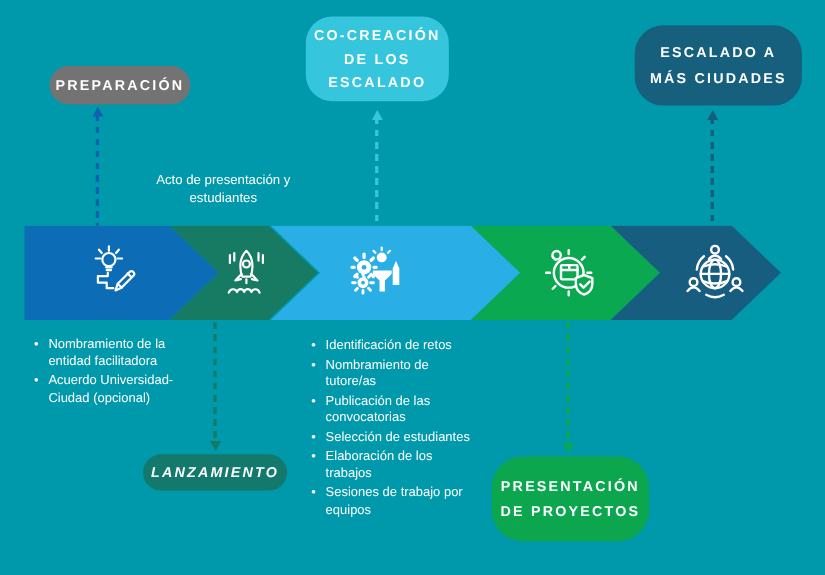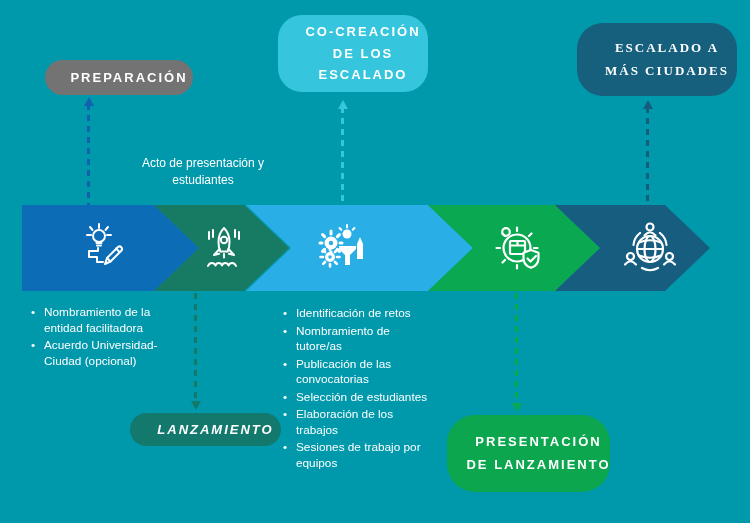--- a/index.html
+++ b/index.html
@@ -6,27 +6,27 @@
   .canvas {
     position:relative; width:750px; height:523px;
     background:#0099ac; overflow:hidden;
     font-family:"Liberation Sans", sans-serif;
   }
 
   
   .stage-label {
     position:absolute; display:flex; align-items:center; justify-content:center;
     color:#ffffff; font-weight:bold; font-size:13px; letter-spacing:2px;
-    text-align:center; white-space:nowrap;padding-left:20px;
+    text-align:center; white-space:nowrap;
   }
   .stage-label .ln { display:block; white-space:nowrap; }
   .multi { flex-direction:column; }
   #pill-preparacion  { left:45px;  top:60px;  width:128px; height:35px; border-radius:18px; background:#737373; }
   #box-cocreacion    { left:278px; top:15px;  width:130px; height:77px; border-radius:24px; background:#35c6dd; line-height:1.65; }
-  #box-escalado      { left:577px; top:23px;  width:140px; height:73px; border-radius:26px; background:#16607e; line-height:1.7;font-family:Liberation Serif, serif; }
+  #box-escalado      { left:577px; top:23px;  width:152px; height:73px; border-radius:26px; background:#16607e; line-height:1.7; }
   #pill-lanzamiento  { left:130px; top:413px; width:131px; height:33px; border-radius:17px; background:#13796d;font-style:italic; }
   #box-presentacion  { left:447px; top:415px; width:143px; height:77px; border-radius:28px; background:#0ca64f; line-height:1.7; }
 
   
   .arrow { position:absolute; width:3px; }
   .arrow .line {
     position:absolute; left:0; top:0; width:3px; height:100%;
     background:repeating-linear-gradient(to bottom, var(--c) 0 6px, transparent 6px 11px);
   }
   .arrow .head {
@@ -82,21 +82,21 @@
   </div>
   <div class="stage-label multi" id="box-escalado">
     <span class="ln">ESCALADO A</span>
     <span class="ln">MÁS CIUDADES</span>
   </div>
   <div class="stage-label" id="pill-lanzamiento">
     <span class="ln">LANZAMIENTO</span>
   </div>
   <div class="stage-label multi" id="box-presentacion">
     <span class="ln">PRESENTACIÓN</span>
-    <span class="ln">DE LANZAMIENTO</span>
+    <span class="ln">DE PROYECTOS</span>
   </div>
 
   <div class="arrow up" id="arrow-preparacion">
       <div class="line"></div>
       <div class="head"></div>
     </div>
   <div class="arrow up" id="arrow-cocreacion">
       <div class="line"></div>
       <div class="head"></div>
     </div>

